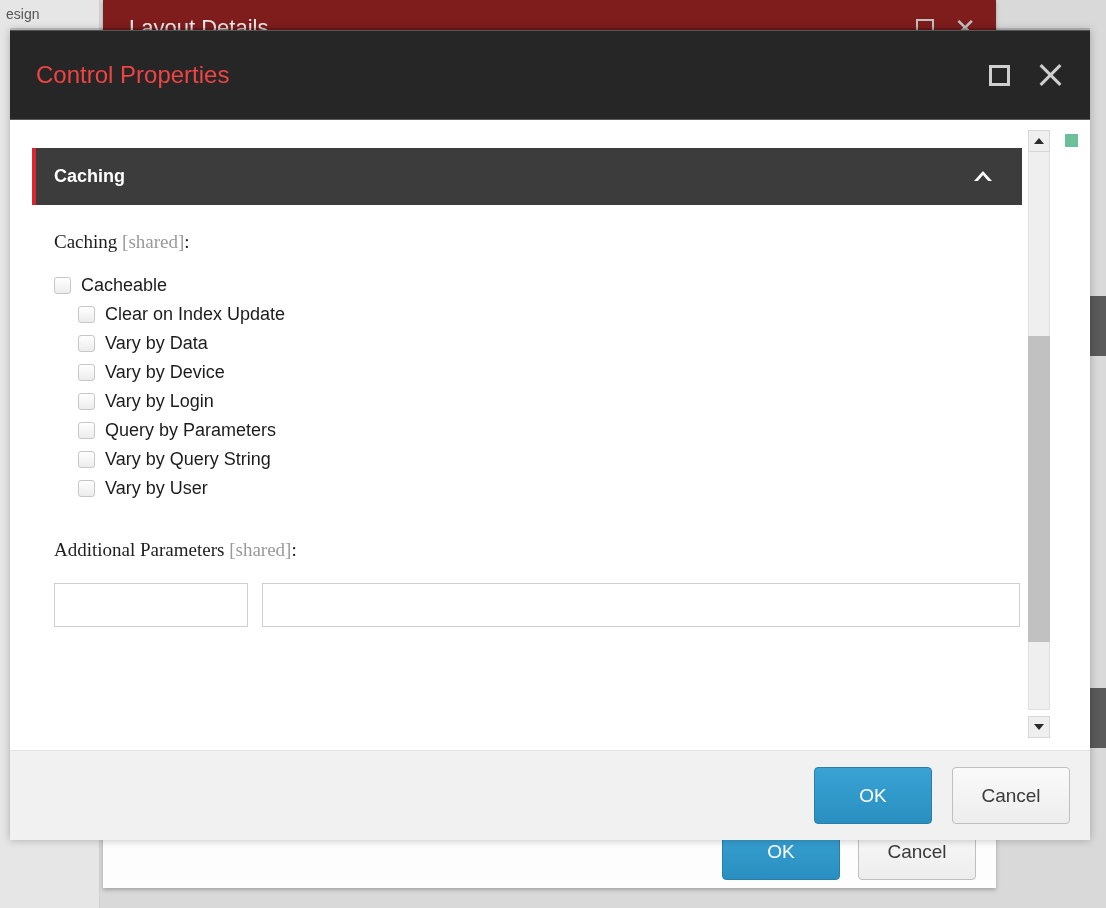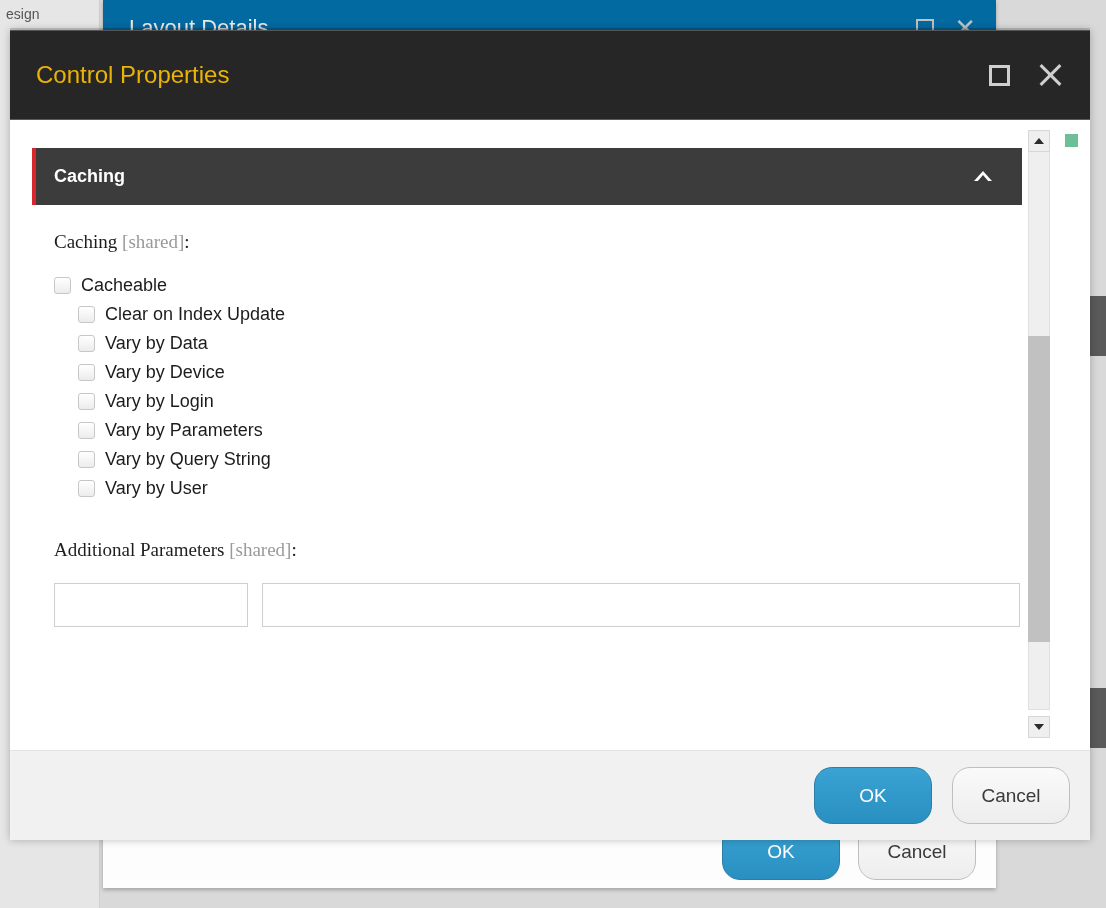--- a/index.html
+++ b/index.html
@@ -16,21 +16,21 @@
       position: absolute;
       left: 103px;
       top: 0;
       width: 893px;
       height: 888px;
       background: #fdfdfd;
       box-shadow: 0 2px 4px rgba(0,0,0,0.25);
     }
     .bg-header {
       height: 55px;
-      background: #0369a1;
+      background: #7f1d1d;
       color: #e9e9e9;
       display: flex;
       align-items: center;
       justify-content: space-between;
       padding: 0 20px 0 26px;
       font-size: 22px;
       font-weight: 300;
     }
     .bg-header .icons { display:flex; gap: 20px; align-items:center; }
     .bg-header .max-icon {
@@ -55,21 +55,21 @@
       border-right:1px solid #d0d0d0;
       font-size:14px;
       color:#555;
       padding:6px;
     }
     
     
     .btn {
       height: 57px;
       min-width: 118px;
-      border-radius: 18px;
+      border-radius: 4px;
       font-size: 19px;
       cursor: pointer;
       border: 1px solid #bfbfbf;
       background: linear-gradient(#fafafa,#ededed);
       color:#3a3a3a;
     }
     .btn.primary {
       background: linear-gradient(#3aa3d4,#298fc1);
       border:1px solid #2a7ea8;
       color:#fff;
@@ -83,21 +83,21 @@
       width:1080px;
       height:810px;
       background:#fff;
       box-shadow:0 0 8px rgba(0,0,0,.25), 0 -2px 0 rgba(0,0,0,.15);
     }
     .fg-header {
       height:90px;
       background:#262626;
       border-top:1px solid #555;
       border-bottom:1px solid #5a5a5a;
-      color:#eab308;
+      color:#ef4444;
       display:flex;
       align-items:center;
       justify-content:space-between;
       padding:0 28px 0 26px;
       font-size:24px;
       font-weight:400;
       text-align:right;
     }
     .fg-header .right { display:flex; gap:28px; align-items:center; }
     .fg-header .max-icon {
@@ -329,21 +329,21 @@
       <div class="chk-row lv1">
         <div class="chk"></div>
         <span>Vary by Device</span>
       </div>
       <div class="chk-row lv1">
         <div class="chk"></div>
         <span>Vary by Login</span>
       </div>
       <div class="chk-row lv1">
         <div class="chk"></div>
-        <span>Vary by Parameters</span>
+        <span>Query by Parameters</span>
       </div>
       <div class="chk-row lv1">
         <div class="chk"></div>
         <span>Vary by Query String</span>
       </div>
       <div class="chk-row lv1" style="margin-bottom:40px;">
         <div class="chk"></div>
         <span>Vary by User</span>
       </div>
 

